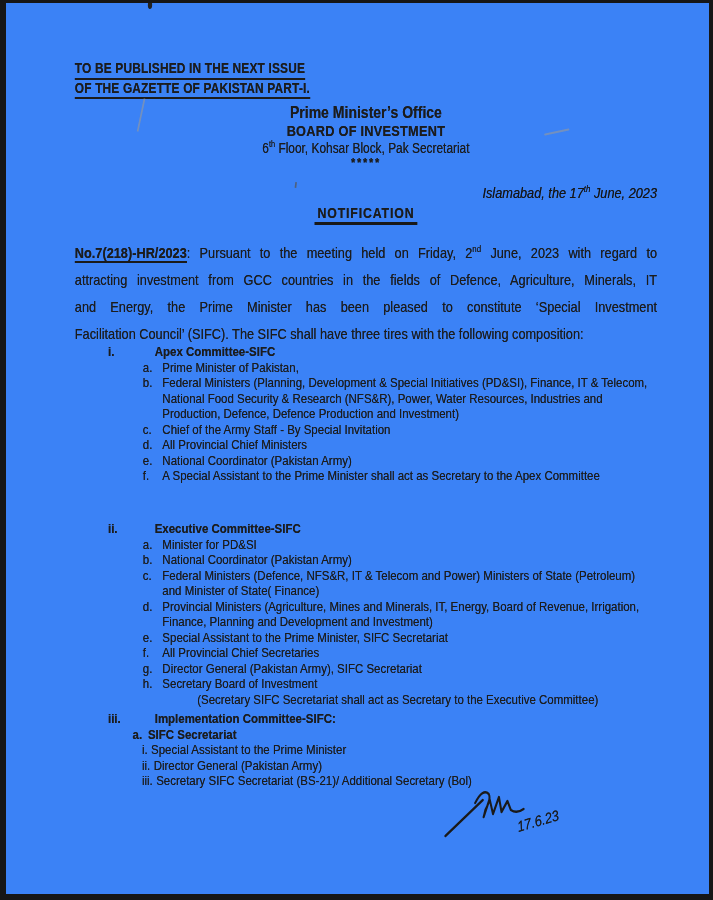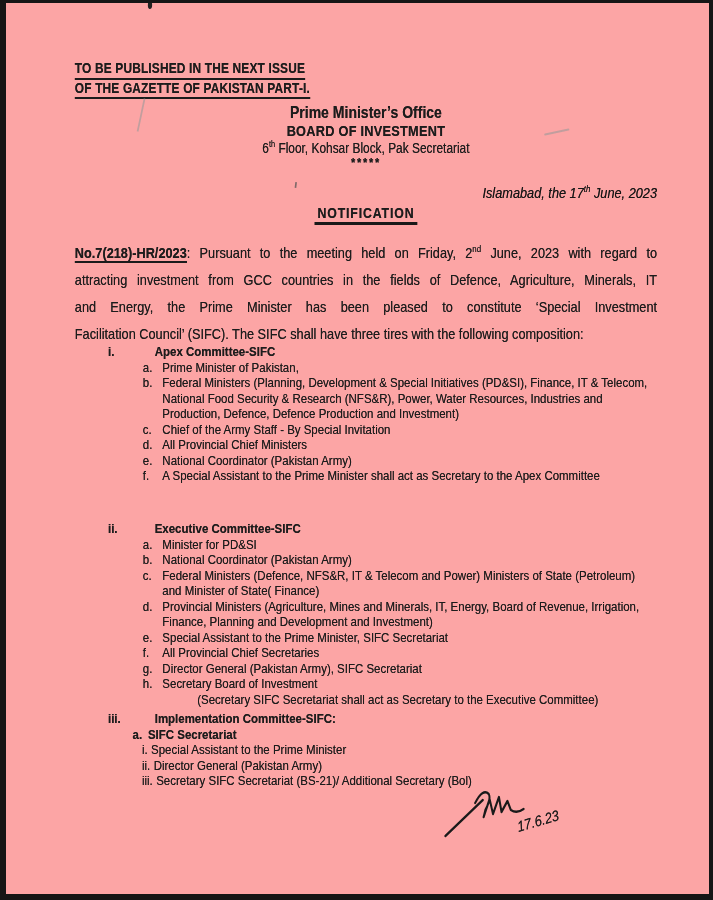--- a/index.html
+++ b/index.html
@@ -1,18 +1,18 @@
 <!DOCTYPE html>
 <html><head>
 <meta charset="utf-8">
 <style>
   html,body{margin:0;padding:0;background:#888;}
   .page{
     position:relative;width:713px;height:900px;margin:0 auto;
-    background:#fca5a5;overflow:hidden;
+    background:#3b82f6;overflow:hidden;
     font-family:"Liberation Sans","DejaVu Sans",sans-serif;
     color:#1c1c1c;
   }
   
   .edge{position:absolute;background:#161616;z-index:5;}
   .edge-top{left:0;top:0;width:100%;height:3px;}
   .edge-left{left:0;top:0;width:6px;height:100%;}
   .edge-right{right:0;top:0;width:4px;height:100%;}
   .edge-bottom{left:0;bottom:0;width:100%;height:6px;}
 

